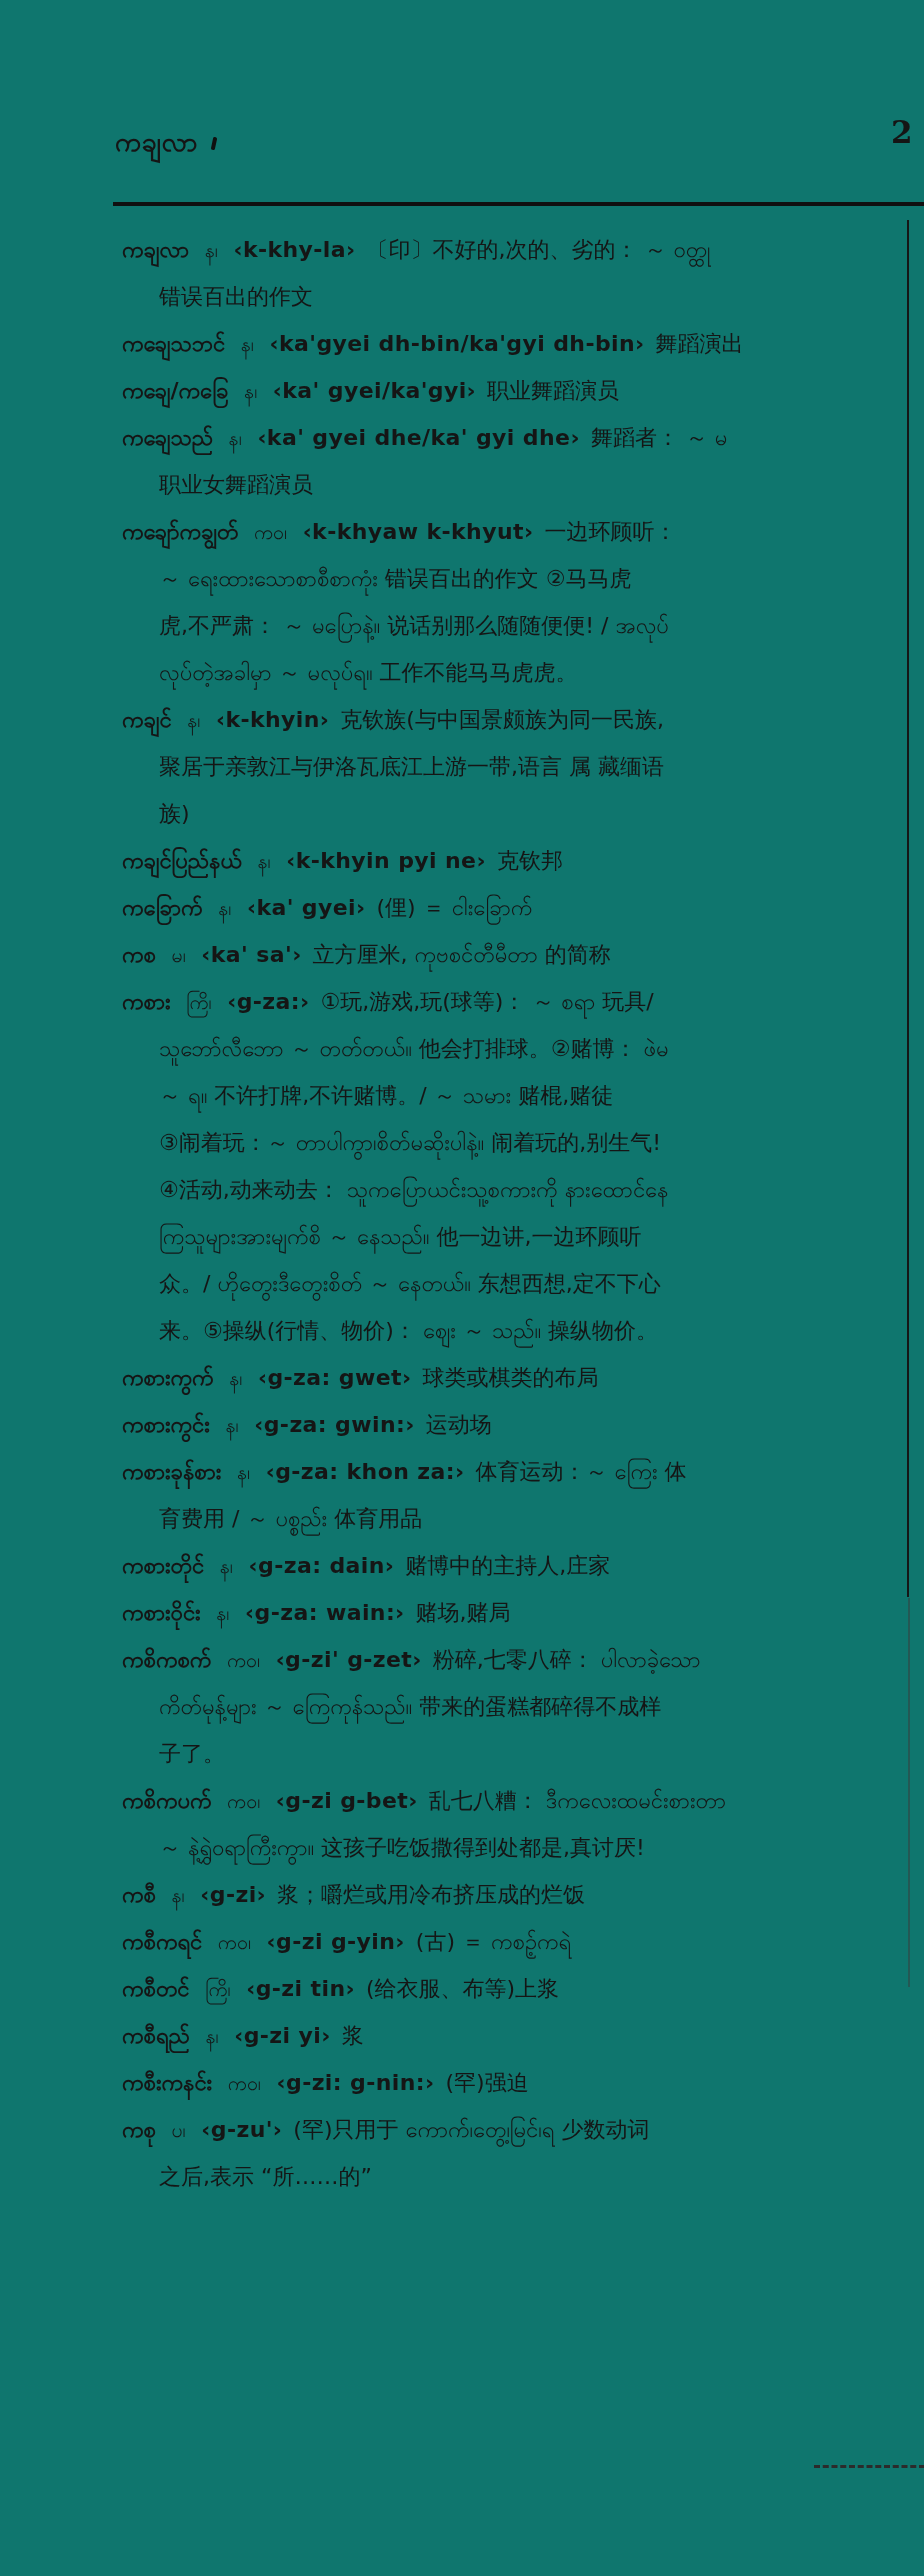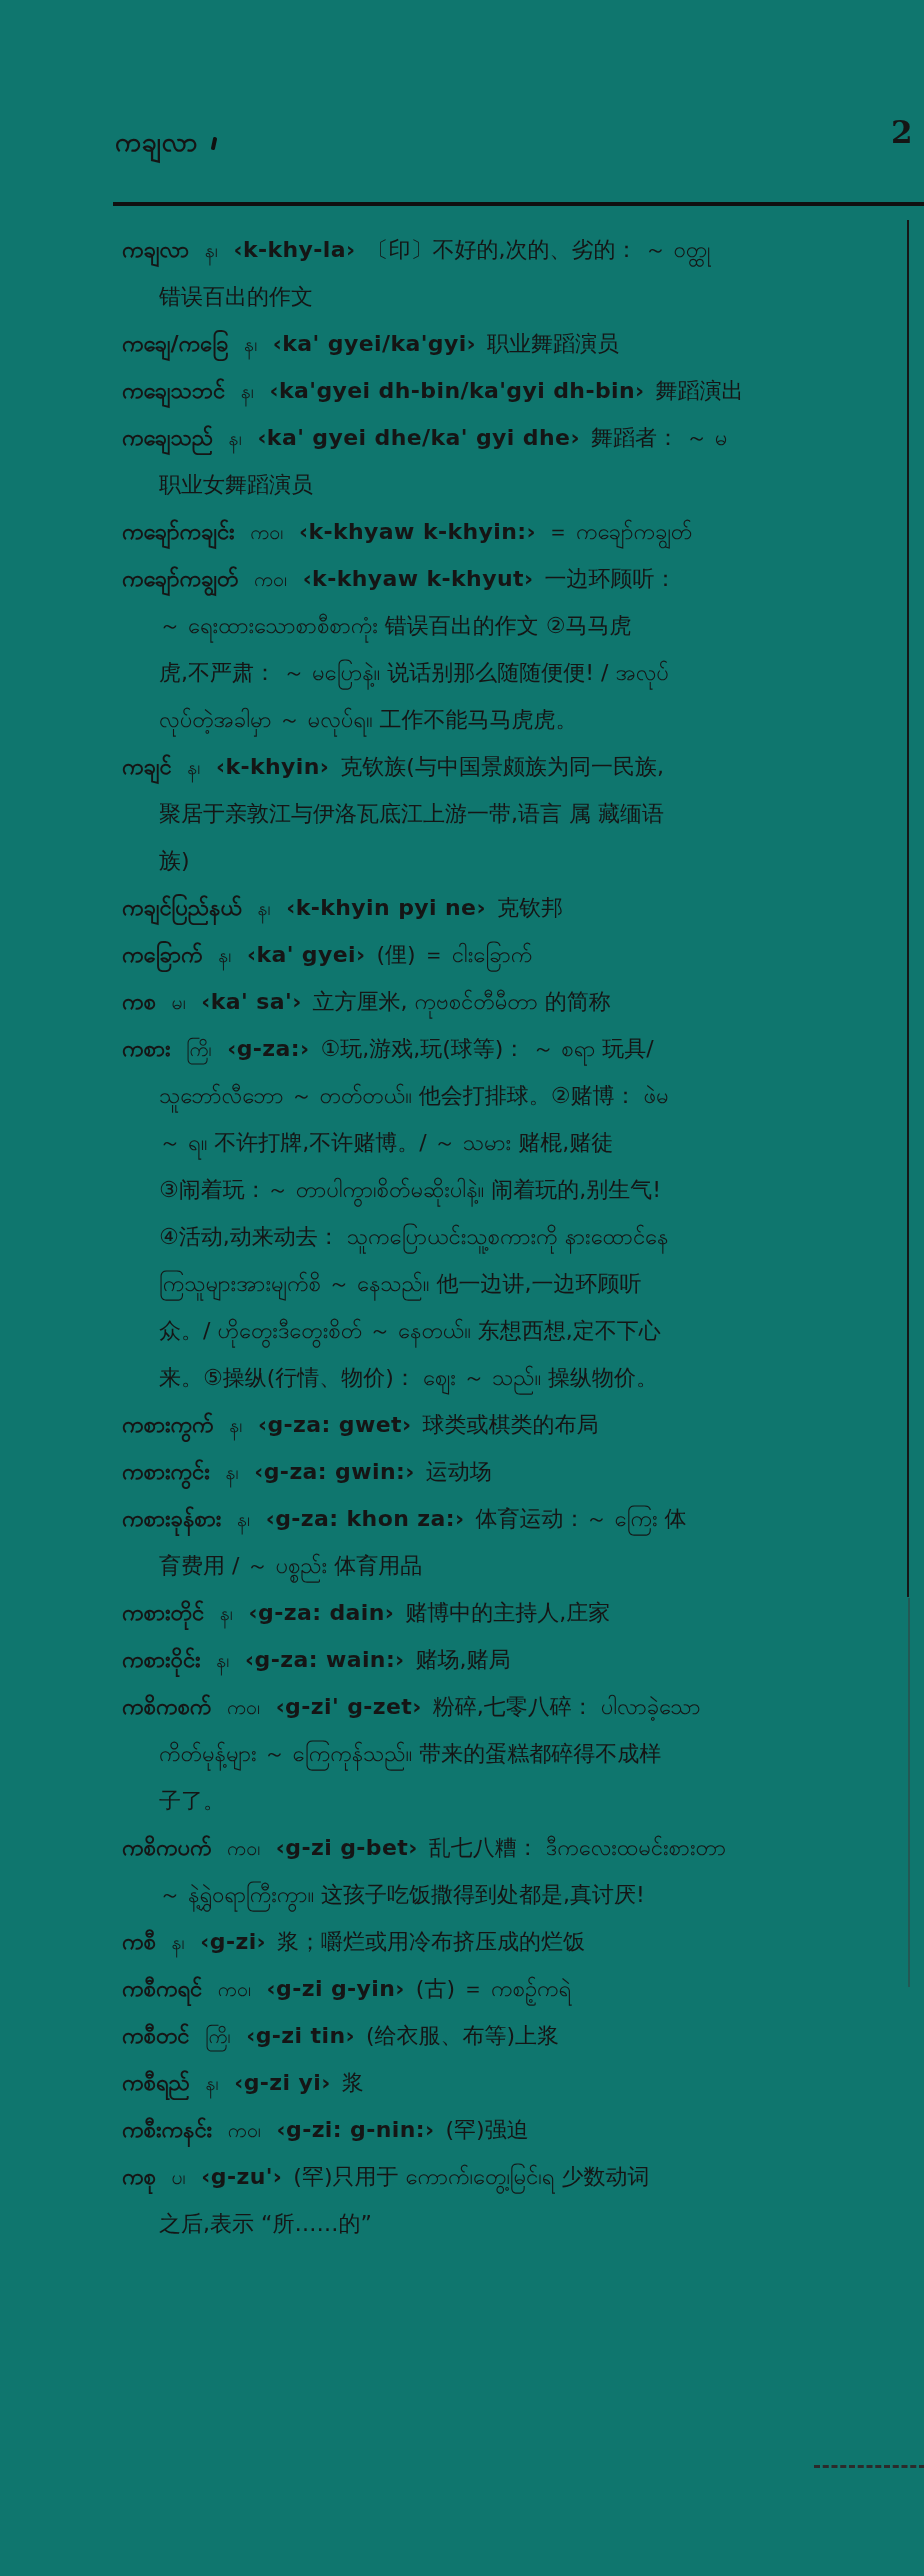--- a/index.html
+++ b/index.html
@@ -66,31 +66,28 @@
   <div class="ink-speck"></div>
 
   <div class="rule"></div>
 
   <div class="entries">
       <div class="entry">
         <div class="line first"><span class="hw">ကချလာ</span><span class="pos">န၊</span><span class="pron">‹k-khy-la›</span><span class="def">〔印〕不好的,次的、劣的： ～ ဝတ္ထု</span></div>
         <div class="line cont"><span class="def">错误百出的作文</span></div>
       </div>
       <div class="entry">
-        <div class="line first"><span class="hw">ကချေ/ကခြေ</span><span class="pos">န၊</span><span class="pron">‹ka' gyei/ka'gyi›</span><span class="def">职业舞蹈演员</span></div>
+        <div class="line first"><span class="hw">ကချေသဘင်</span><span class="pos">န၊</span><span class="pron">‹ka'gyei dh-bin/ka'gyi dh-bin›</span><span class="def">舞蹈演出</span></div>
       </div>
       <div class="entry">
-        <div class="line first"><span class="hw">ကချေသဘင်</span><span class="pos">န၊</span><span class="pron">‹ka'gyei dh-bin/ka'gyi dh-bin›</span><span class="def">舞蹈演出</span></div>
+        <div class="line first"><span class="hw">ကချေ/ကခြေ</span><span class="pos">န၊</span><span class="pron">‹ka' gyei/ka'gyi›</span><span class="def">职业舞蹈演员</span></div>
       </div>
       <div class="entry">
         <div class="line first"><span class="hw">ကချေသည်</span><span class="pos">န၊</span><span class="pron">‹ka' gyei dhe/ka' gyi dhe›</span><span class="def">舞蹈者： ～ မ</span></div>
         <div class="line cont"><span class="def">职业女舞蹈演员</span></div>
-      </div>
-      <div class="entry">
-        <div class="line first"><span class="hw">ကချော်ကချင်း</span><span class="pos">ကဝ၊</span><span class="pron">‹k-khyaw k-khyin:›</span><span class="def">＝ ကချော်ကချွတ်</span></div>
       </div>
       <div class="entry">
         <div class="line first"><span class="hw">ကချော်ကချွတ်</span><span class="pos">ကဝ၊</span><span class="pron">‹k-khyaw k-khyut›</span><span class="def">一边环顾听：</span></div>
         <div class="line cont"><span class="def">～ ရေးထားသောစာစီစာကုံး 错误百出的作文 ②马马虎</span></div>
         <div class="line cont"><span class="def">虎,不严肃： ～ မပြောနဲ့။ 说话别那么随随便便! / အလုပ်</span></div>
         <div class="line cont"><span class="def">လုပ်တဲ့အခါမှာ ～ မလုပ်ရ။ 工作不能马马虎虎。</span></div>
       </div>
       <div class="entry">
         <div class="line first"><span class="hw">ကချင်</span><span class="pos">န၊</span><span class="pron">‹k-khyin›</span><span class="def">克钦族(与中国景颇族为同一民族,</span></div>
         <div class="line cont"><span class="def">聚居于亲敦江与伊洛瓦底江上游一带,语言 属 藏缅语</span></div>

